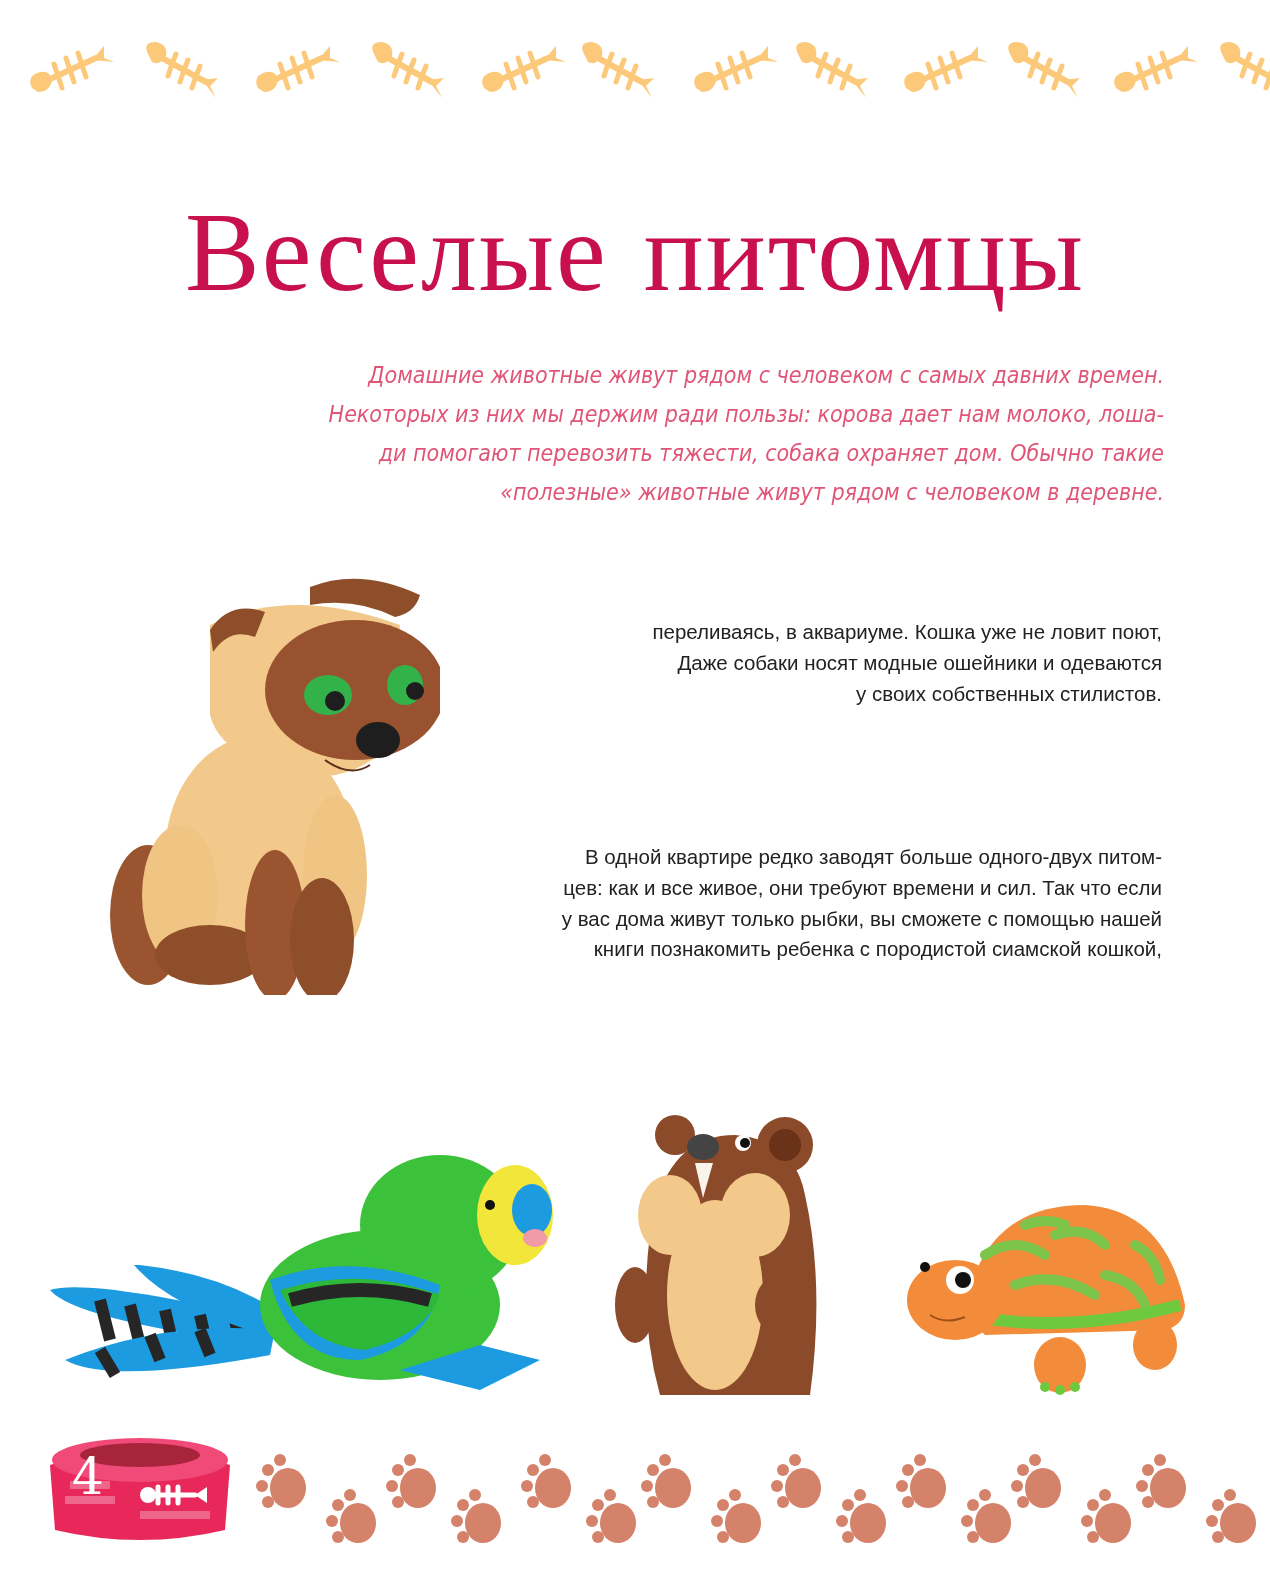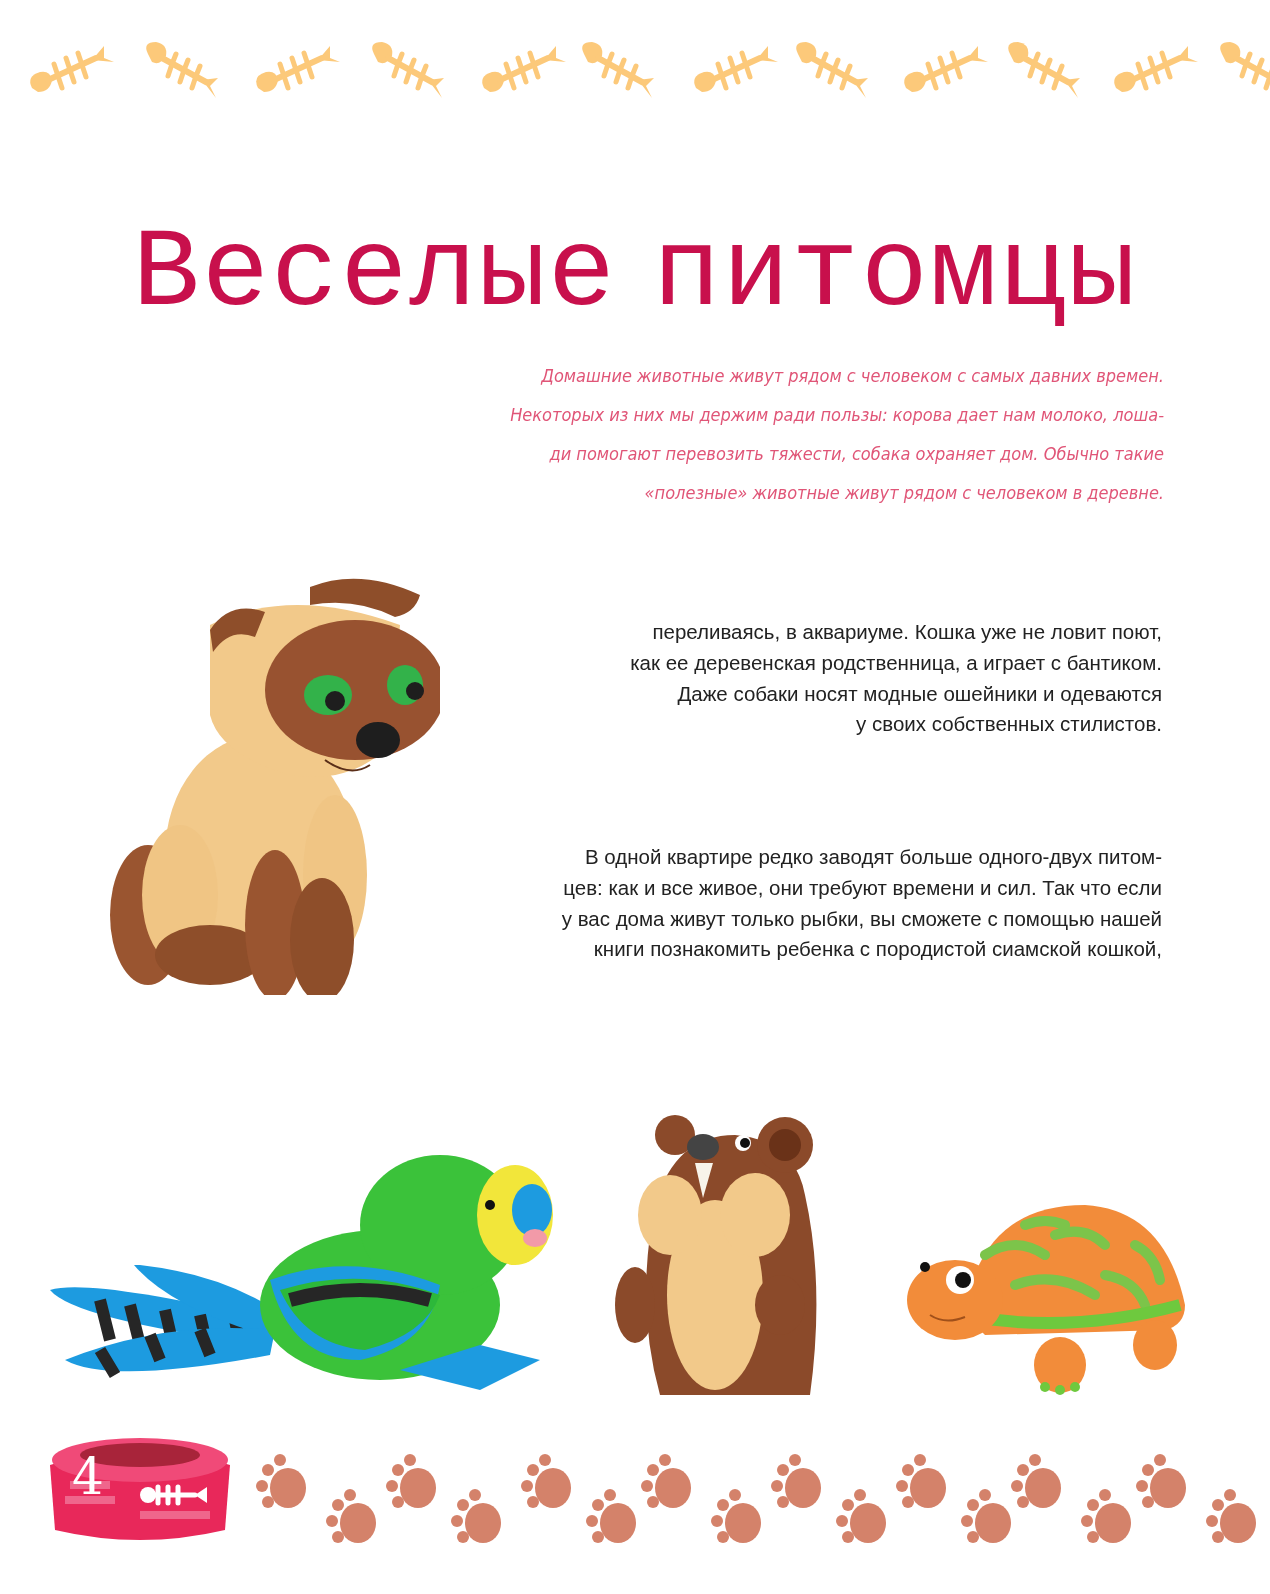--- a/index.html
+++ b/index.html
@@ -1,27 +1,27 @@
 <!DOCTYPE html>
 <html><head>
 <meta charset="utf-8">
 <style>
   html, body { margin: 0; padding: 0; background: #ffffff; }
   body { width: 1270px; height: 1594px; position: relative; overflow: hidden; font-family: "DejaVu Sans", sans-serif; }
 
   .fish-row { position: absolute; left: 0; top: 30px; width: 1270px; height: 80px; }
 
-  .title { position: absolute; left: 0; width: 1270px; top: 144px; text-align: center;
-           font-family: Liberation Mono, monospace; font-size: 112px; color: #c8104c;
+  .title { position: absolute; left: 0; width: 1270px; top: 121px; text-align: center;
+           font-family: Liberation Serif, serif; font-size: 112px; color: #c8104c;
            letter-spacing: 2px; line-height: 1; font-weight: normal; }
   .title .gap { display: inline-block; width: 36px; }
 
   .intro { position: absolute; right: 106px; top: 356px; width: 1060px; text-align: right;
            font-family: "DejaVu Sans Condensed", "DejaVu Sans", sans-serif; font-style: italic;
-           font-size: 18px; line-height: 39px; color: #e05577; }
+           font-size: 23px; line-height: 39px; color: #e05577; }
   .intro div { white-space: nowrap; }
 
   .body-text { position: absolute; right: 108px; text-align: right;
                font-family: "Liberation Sans Narrow", "Liberation Sans", sans-serif;
                font-size: 20.5px; line-height: 30.8px; color: #222; }
   .body-text div { white-space: nowrap; }
   .p1 { top: 617px; }
   .p2 { top: 842px; }
 
   .pic { position: absolute; }
@@ -72,21 +72,20 @@
 
 <div class="intro">
   <div>Домашние животные живут рядом с человеком с самых давних времен.</div>
   <div>Некоторых из них мы держим ради пользы: корова дает нам молоко, лоша-</div>
   <div>ди помогают перевозить тяжести, собака охраняет дом. Обычно такие</div>
   <div>«полезные» животные живут рядом с человеком в деревне.</div>
 </div>
 
 <div class="body-text p1">
   <div>переливаясь, в аквариуме. Кошка уже не ловит поют,</div>
-  <div>как ее деревенская родственница, а играет с бантиком.</div>
   <div>Даже собаки носят модные ошейники и одеваются</div>
   <div>у своих собственных стилистов.</div>
 </div>
 
 <div class="body-text p2">
   <div>В одной квартире редко заводят больше одного-двух питом-</div>
   <div>цев: как и все живое, они требуют времени и сил. Так что если</div>
   <div>у вас дома живут только рыбки, вы сможете с помощью нашей</div>
   <div>книги познакомить ребенка с породистой сиамской кошкой,</div>
 </div>

